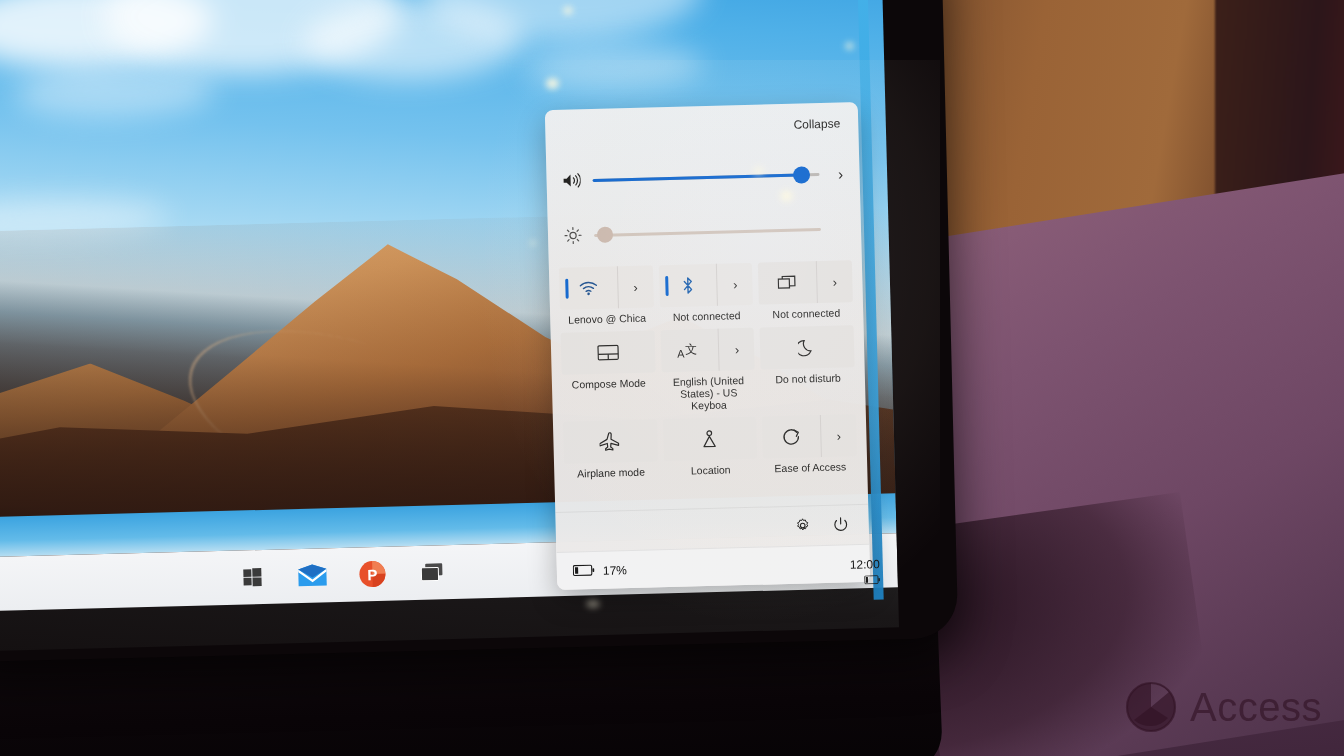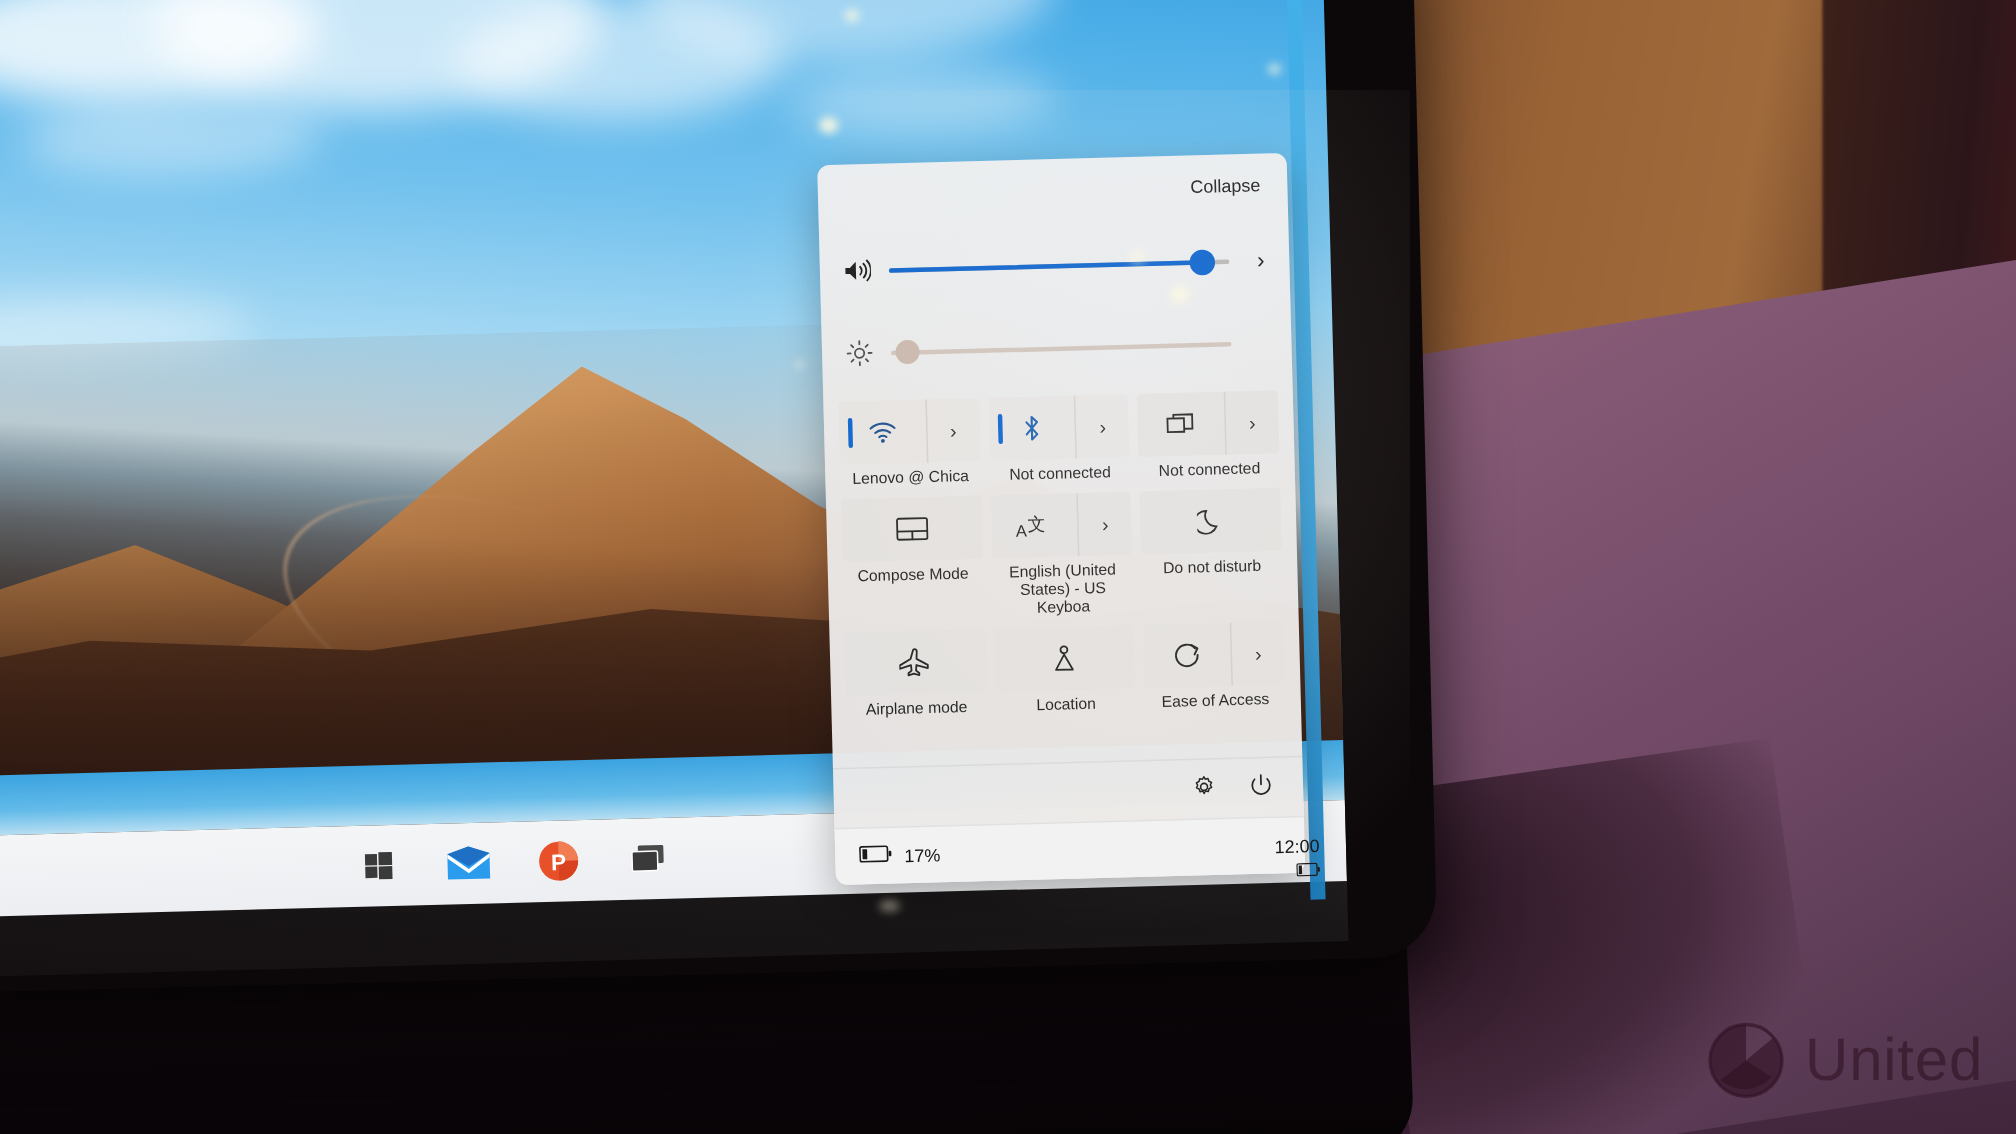--- a/index.html
+++ b/index.html
@@ -518,16 +518,16 @@
   <div class="flare f6"></div>
   <div class="flare f7"></div>
   <div class="glare"></div>
 
   <div class="watermark">
     <svg width="54" height="54" viewBox="0 0 54 54">
       <circle cx="27" cy="27" r="24" fill="none" stroke="rgba(48,18,36,.62)" stroke-width="2.2"></circle>
       <path d="M27 3 a24 24 0 0 1 0 48 a24 24 0 0 1 0 -48 M27 3 L27 27 L45 12 A24 24 0 0 0 27 3 Z" fill="rgba(48,18,36,.62)"></path>
       <path d="M10 40 a24 24 0 0 0 34 -2 L27 27 Z" fill="rgba(48,18,36,.62)"></path>
     </svg>
-    <span class="wm-text">United</span>
+    <span class="wm-text">Access</span>
   </div>
 
 </div>
 
 </body></html>

